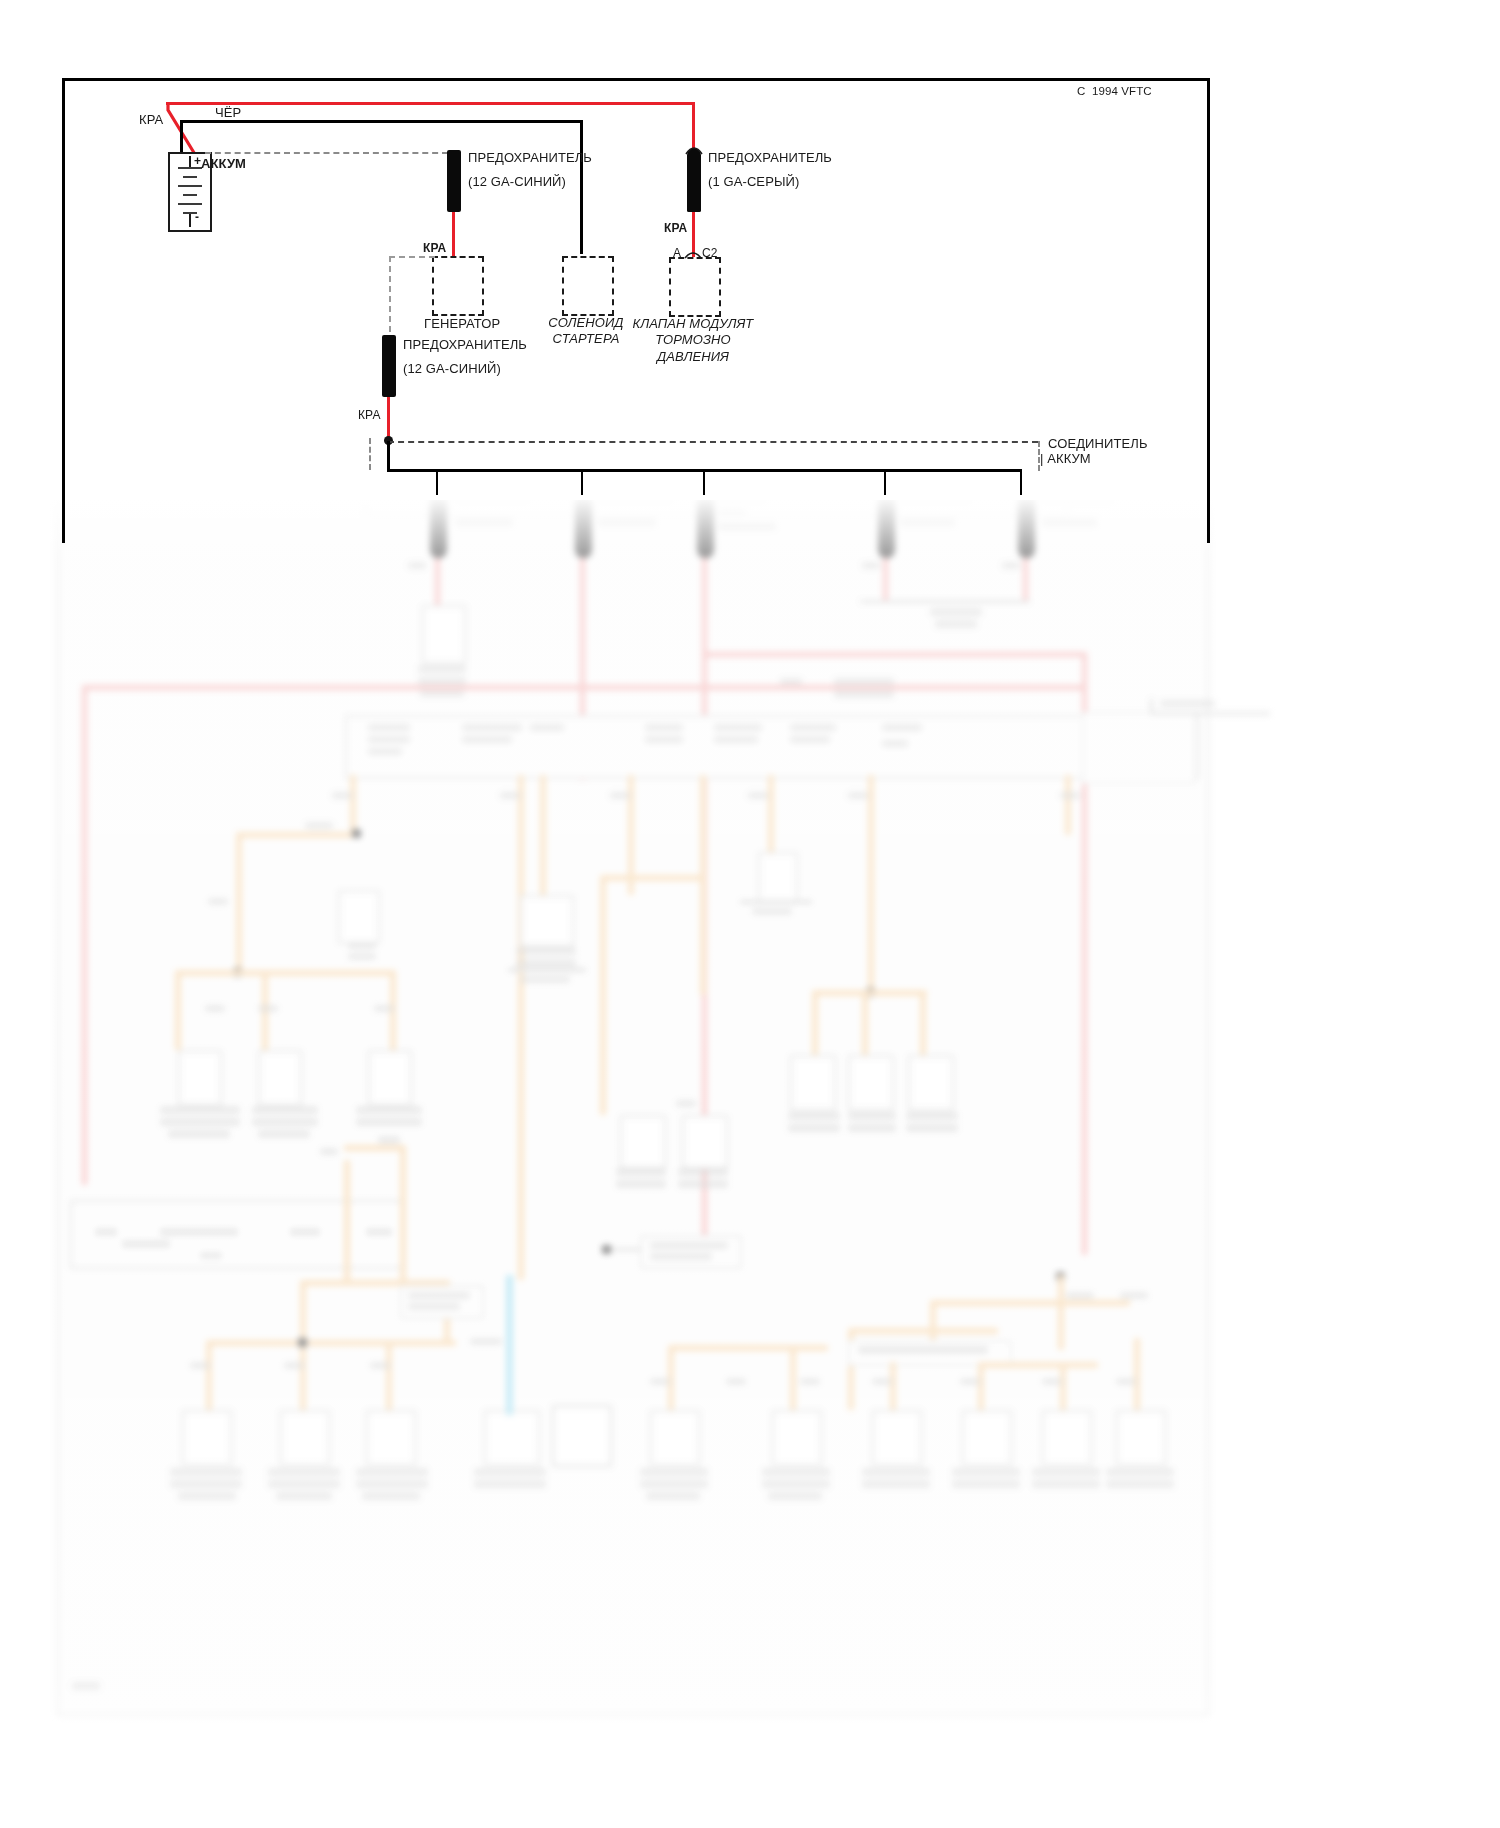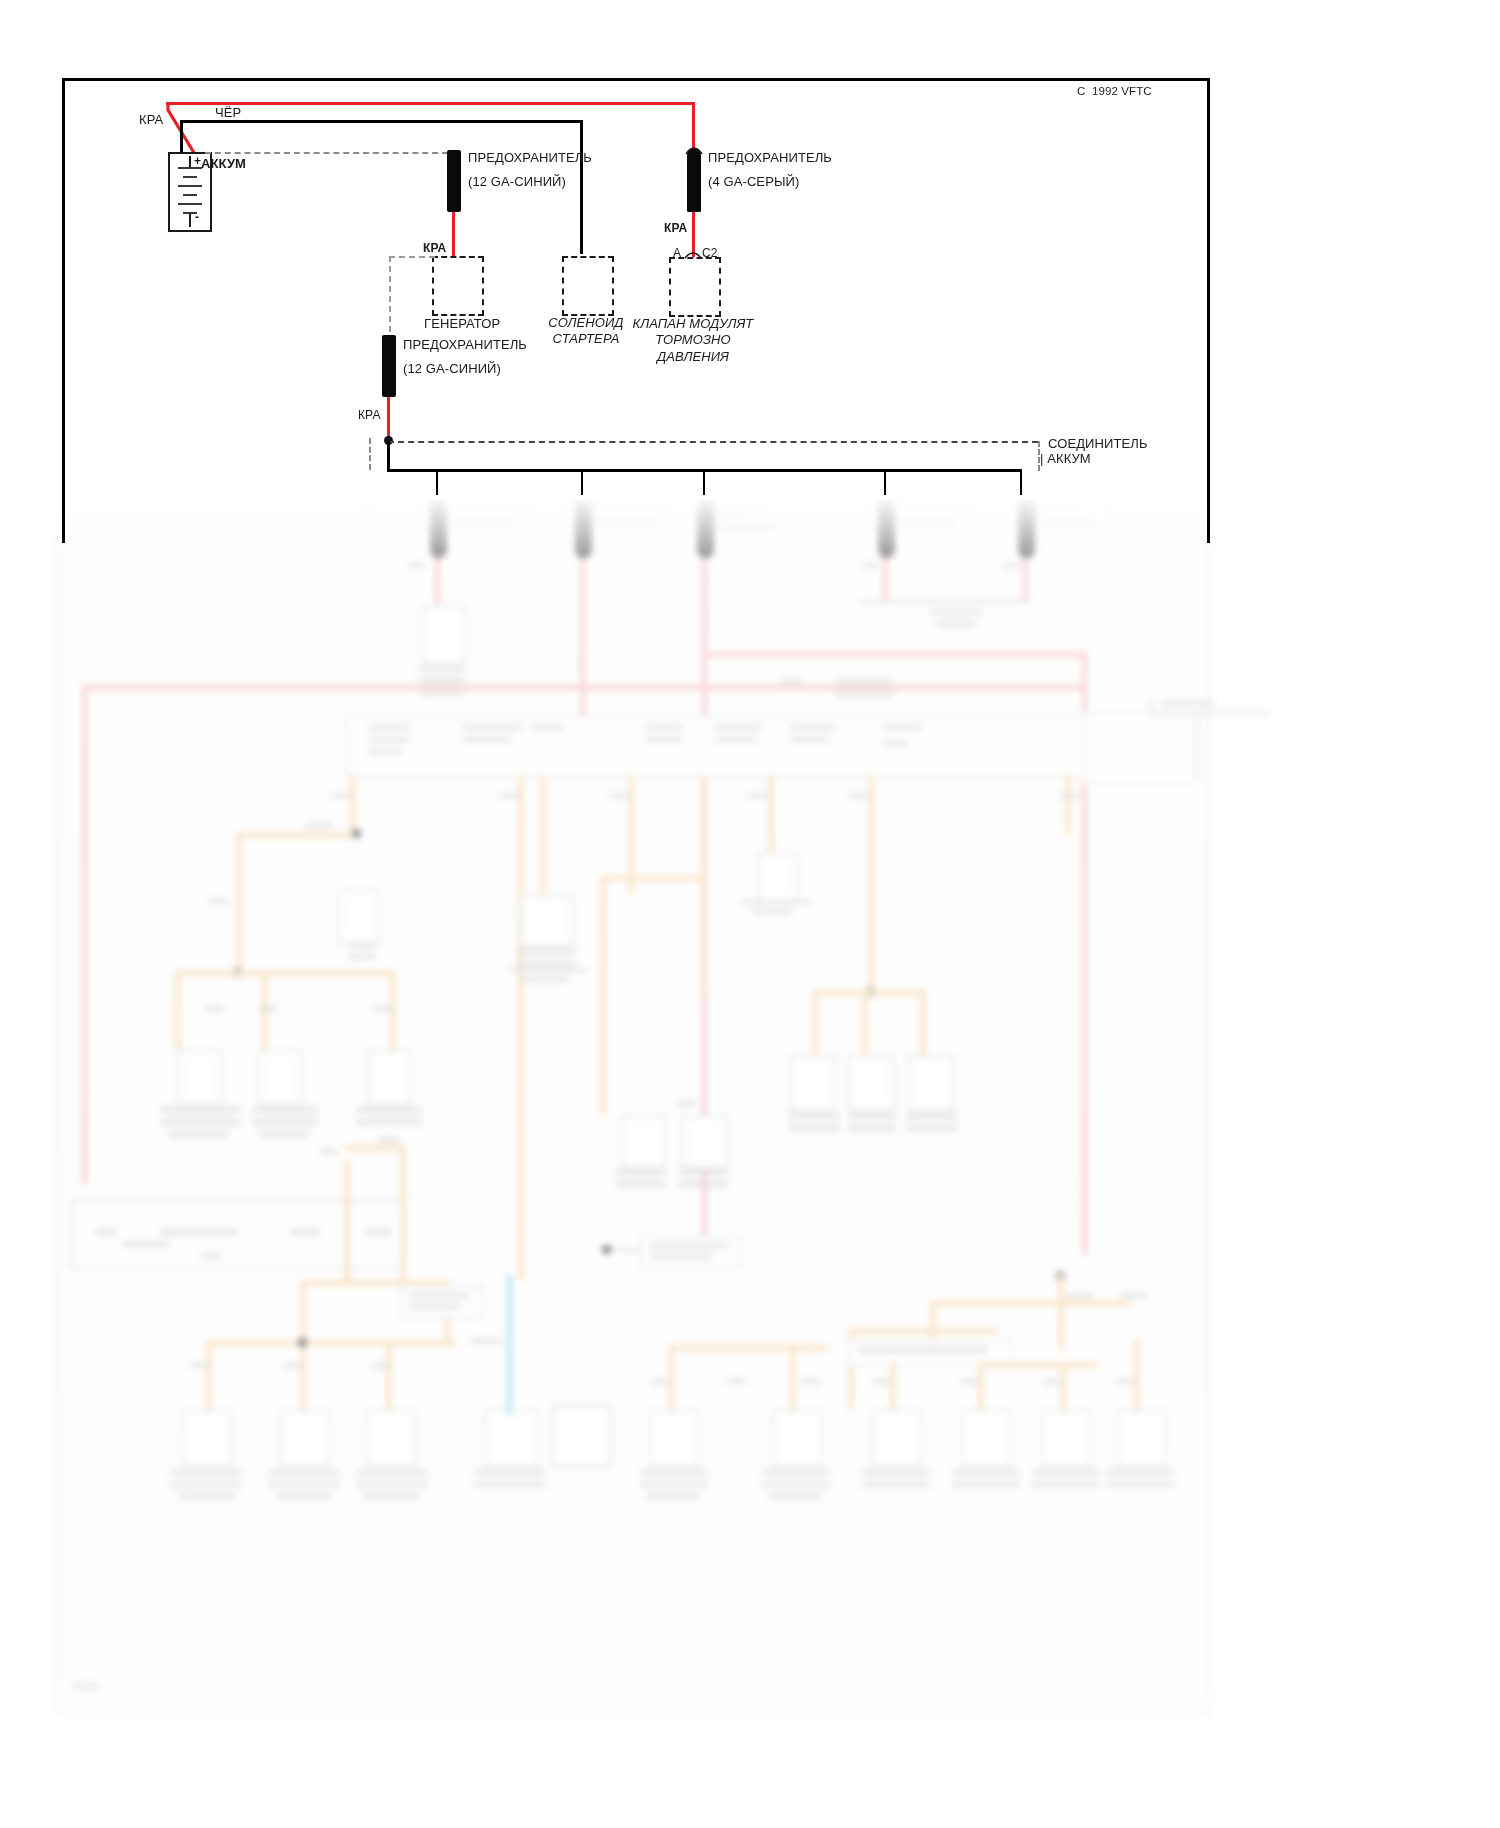--- a/index.html
+++ b/index.html
@@ -387,21 +387,21 @@
 
     </div>
   </div>
 
   <div id="sharp">
 
     <div class="frame-seg" style="left:62px;top:78px;width:1148px;height:3px;"></div>
     <div class="frame-seg" style="left:62px;top:78px;width:3px;height:465px;"></div>
     <div class="frame-seg" style="left:1207px;top:78px;width:3px;height:465px;"></div>
 
-    <div class="lbl sm" style="left:1077px;top:84px;">C  1992 VFTC</div>
+    <div class="lbl sm" style="left:1077px;top:84px;">C  1994 VFTC</div>
 
     <svg class="abs" style="left:160px;top:98px;width:60px;height:62px;overflow:visible;">
       <polyline points="8,6 8,12 36,58" fill="none" stroke="#e8202a" stroke-width="3.2"></polyline>
     </svg>
 
     <div class="w red" style="left:166px;top:102px;width:529px;height:3px;"></div>
 
     <div class="w red" style="left:692px;top:102px;width:3px;height:48px;"></div>
 
     <div class="w blk" style="left:180px;top:120px;width:402px;height:2.5px;"></div>
@@ -439,21 +439,21 @@
 
     <div class="dashbox" style="left:562px;top:256px;width:48px;height:56px;"></div>
     <div class="lbl ctr" style="left:586px;top:315px;text-align:center;">СОЛЕНОИД
 СТАРТЕРА</div>
 
     <div class="fuse round" style="left:687px;top:148px;width:14px;height:64px;"></div>
     <svg class="abs" style="left:684px;top:142px;width:22px;height:14px;overflow:visible;">
       <path d="M2,12 Q10,0 18,12" fill="none" stroke="#1a1a1a" stroke-width="1.6"></path>
     </svg>
     <div class="lbl" style="left:708px;top:150px;">ПРЕДОХРАНИТЕЛЬ</div>
-    <div class="lbl" style="left:708px;top:174px;">(4 GA-СЕРЫЙ)</div>
+    <div class="lbl" style="left:708px;top:174px;">(1 GA-СЕРЫЙ)</div>
     <div class="w red" style="left:692px;top:212px;width:3px;height:45px;"></div>
     <div class="lbl" style="left:664px;top:221px;font-weight:700;font-size:12px;">КРА</div>
 
     <div class="dashbox" style="left:669px;top:257px;width:48px;height:56px;"></div>
     <svg class="abs" style="left:683px;top:248px;width:22px;height:12px;overflow:visible;">
       <path d="M2,10 Q10,0 18,10" fill="none" stroke="#1a1a1a" stroke-width="1.5"></path>
     </svg>
     <div class="lbl xs" style="left:673px;top:246px;font-size:12px;">A</div>
     <div class="lbl xs" style="left:702px;top:246px;font-size:12px;">C2</div>
     <div class="lbl ctr" style="left:693px;top:316px;text-align:center;">КЛАПАН МОДУЛЯТ

